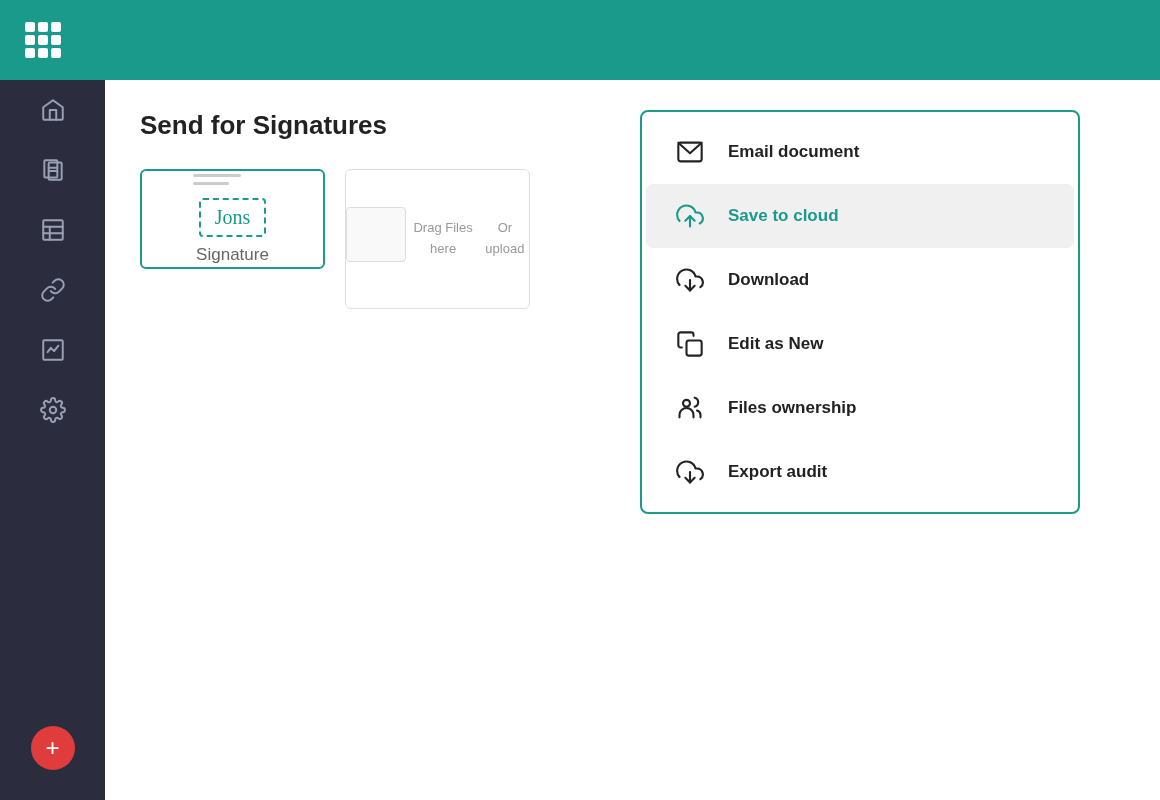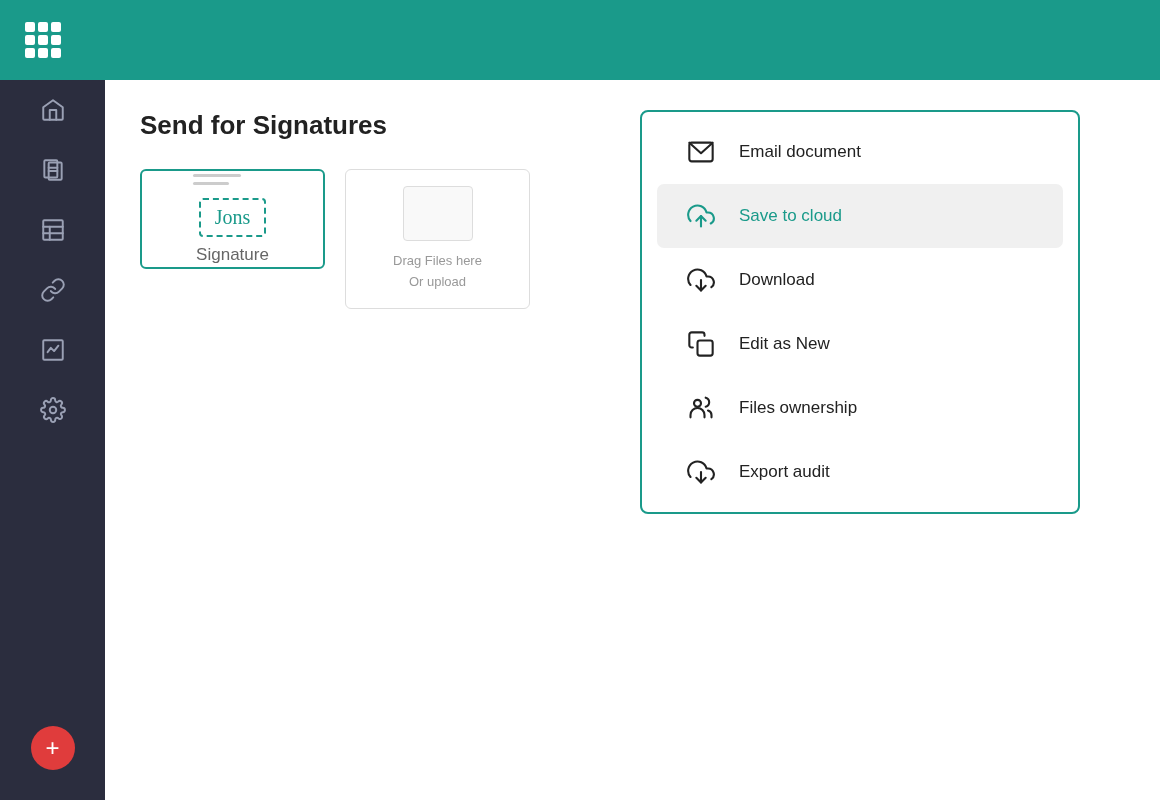--- a/index.html
+++ b/index.html
@@ -121,21 +121,21 @@
     }
     .sig-label { font-size: 17px; color: #666; }
 
     .upload-card {
       width: 185px;
       height: 140px;
       border: 1px solid #ddd;
       border-radius: 6px;
       background: #fff;
       display: flex;
-      flex-direction: column;
+      flex-direction: row;
       align-items: center;
       justify-content: center;
       color: #999;
       font-size: 13px;
       text-align: center;
       line-height: 1.6;
     }
     .upload-card-inner {
       width: 70px;
       height: 55px;
@@ -178,21 +178,22 @@
     
     .dropdown-overlay {
       position: absolute;
       top: 110px;
       left: 535px;
       width: 440px;
       background: #fff;
       border: 2px solid #1a9a8a;
       border-radius: 8px;
       z-index: 100;
-      padding: 8px 15px;
+      padding: 8px 4px;
+      font-weight: bold;
     }
     .dropdown-item {
       display: flex;
       align-items: center;
       gap: 22px;
       padding: 16px 28px;
       cursor: pointer;
       font-size: 17px;
       color: #222;
     }

